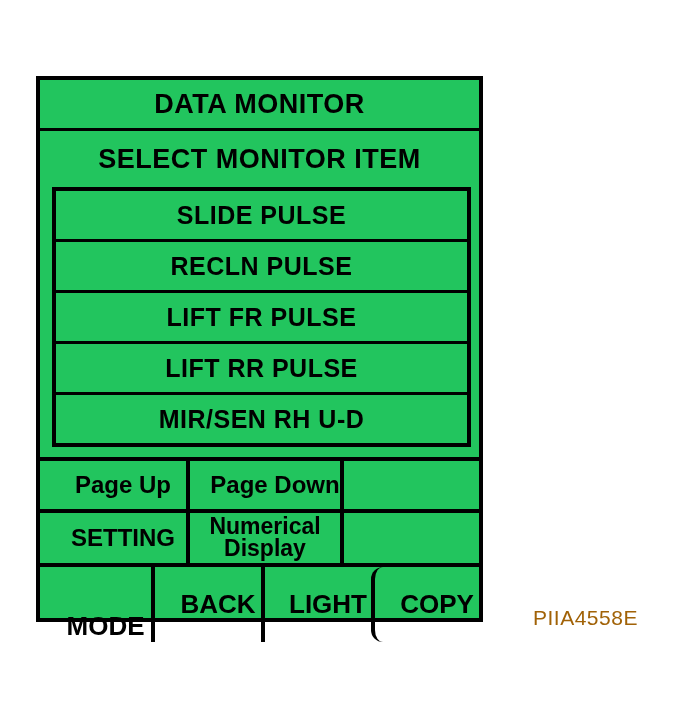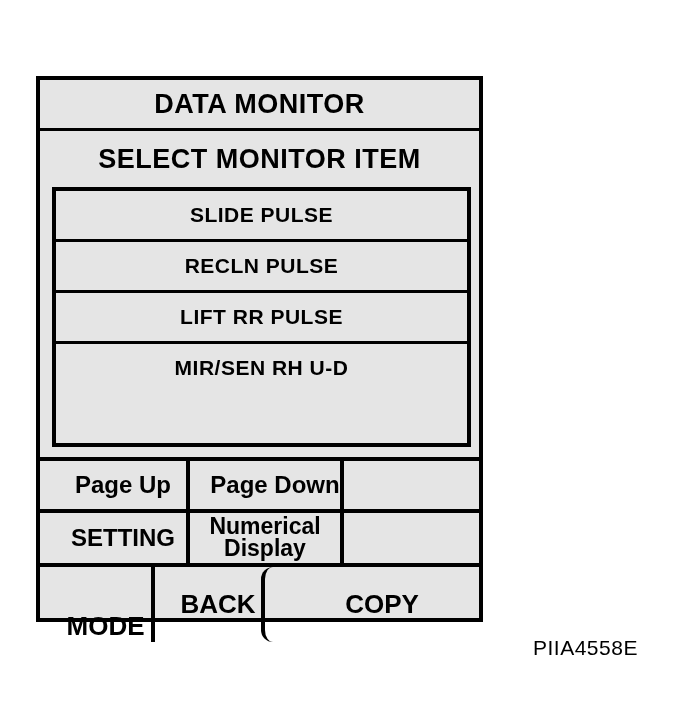--- a/index.html
+++ b/index.html
@@ -16,21 +16,21 @@
     overflow: hidden;
   }
   .panel {
     position: absolute;
     left: 36px;
     top: 76px;
     width: 447px;
     height: 546px;
     border: 4px solid #000000;
     box-sizing: border-box;
-    background: #e5e5e5;
+    background: #22c55e;
     display: flex;
     flex-direction: column;
   }
   .title-row {
     height: 48px;
     border-bottom: 3px solid #000000;
     display: flex;
     align-items: center;
     justify-content: center;
     font-weight: bold;
@@ -57,21 +57,21 @@
     display: flex;
     flex-direction: column;
   }
   .item-row {
     height: 48px;
     flex: 0 0 auto;
     display: flex;
     align-items: center;
     justify-content: center;
     font-weight: bold;
-    font-size: 21px;
+    font-size: 25px;
     letter-spacing: 0.5px;
     border-bottom: 3px solid #000000;
     cursor: pointer;
   }
   .item-row:last-child {
     border-bottom: none;
   }
   .spacer {
     height: 10px;
     flex: 0 0 auto;
@@ -111,39 +111,40 @@
   }
   .row-3 .cell { font-size: 26px; white-space: nowrap; }
   .row-3 .c1 { width: 111px; flex: 0 0 auto; margin-top: 44px; }
   .row-3 .c2 { width: 110px; flex: 0 0 auto; }
   .row-3 .c3 { width: 110px; flex: 0 0 auto; }
   .row-3 .c4 { flex: 1 1 auto; border-radius: 12px; }
   .clickable { cursor: pointer; }
   .figure-code {
     position: absolute;
     left: 533px;
-    top: 636px;
+    top: 606px;
     font-size: 21px;
     font-weight: normal;
-    color: #000000;
+    color: #a16207;
     letter-spacing: 0.5px;
   }
 </style>
 </head>
 <body>
 
 <div class="panel">
 
   <div class="title-row">DATA MONITOR</div>
 
   <div class="subtitle-row">SELECT MONITOR ITEM</div>
 
   <div class="item-list">
     <div class="item-row">SLIDE PULSE</div>
     <div class="item-row">RECLN PULSE</div>
+    <div class="item-row">LIFT FR PULSE</div>
     <div class="item-row">LIFT RR PULSE</div>
     <div class="item-row">MIR/SEN RH U-D</div>
   </div>
 
   <div class="spacer"></div>
 
   <div class="key-row row-1">
     <div class="cell c1 clickable">Page Up</div>
     <div class="cell c2 clickable">Page Down</div>
     <div class="cell c3"></div>
@@ -151,18 +152,19 @@
 
   <div class="key-row row-2">
     <div class="cell c1 clickable">SETTING</div>
     <div class="cell c2 clickable">Numerical Display</div>
     <div class="cell c3"></div>
   </div>
 
   <div class="key-row row-3">
     <div class="cell c1 clickable">MODE</div>
     <div class="cell c2 clickable">BACK</div>
+    <div class="cell c3 clickable">LIGHT</div>
     <div class="cell c4 clickable">COPY</div>
   </div>
 
 </div>
 
 <div class="figure-code">PIIA4558E</div>
 
 </body></html>

